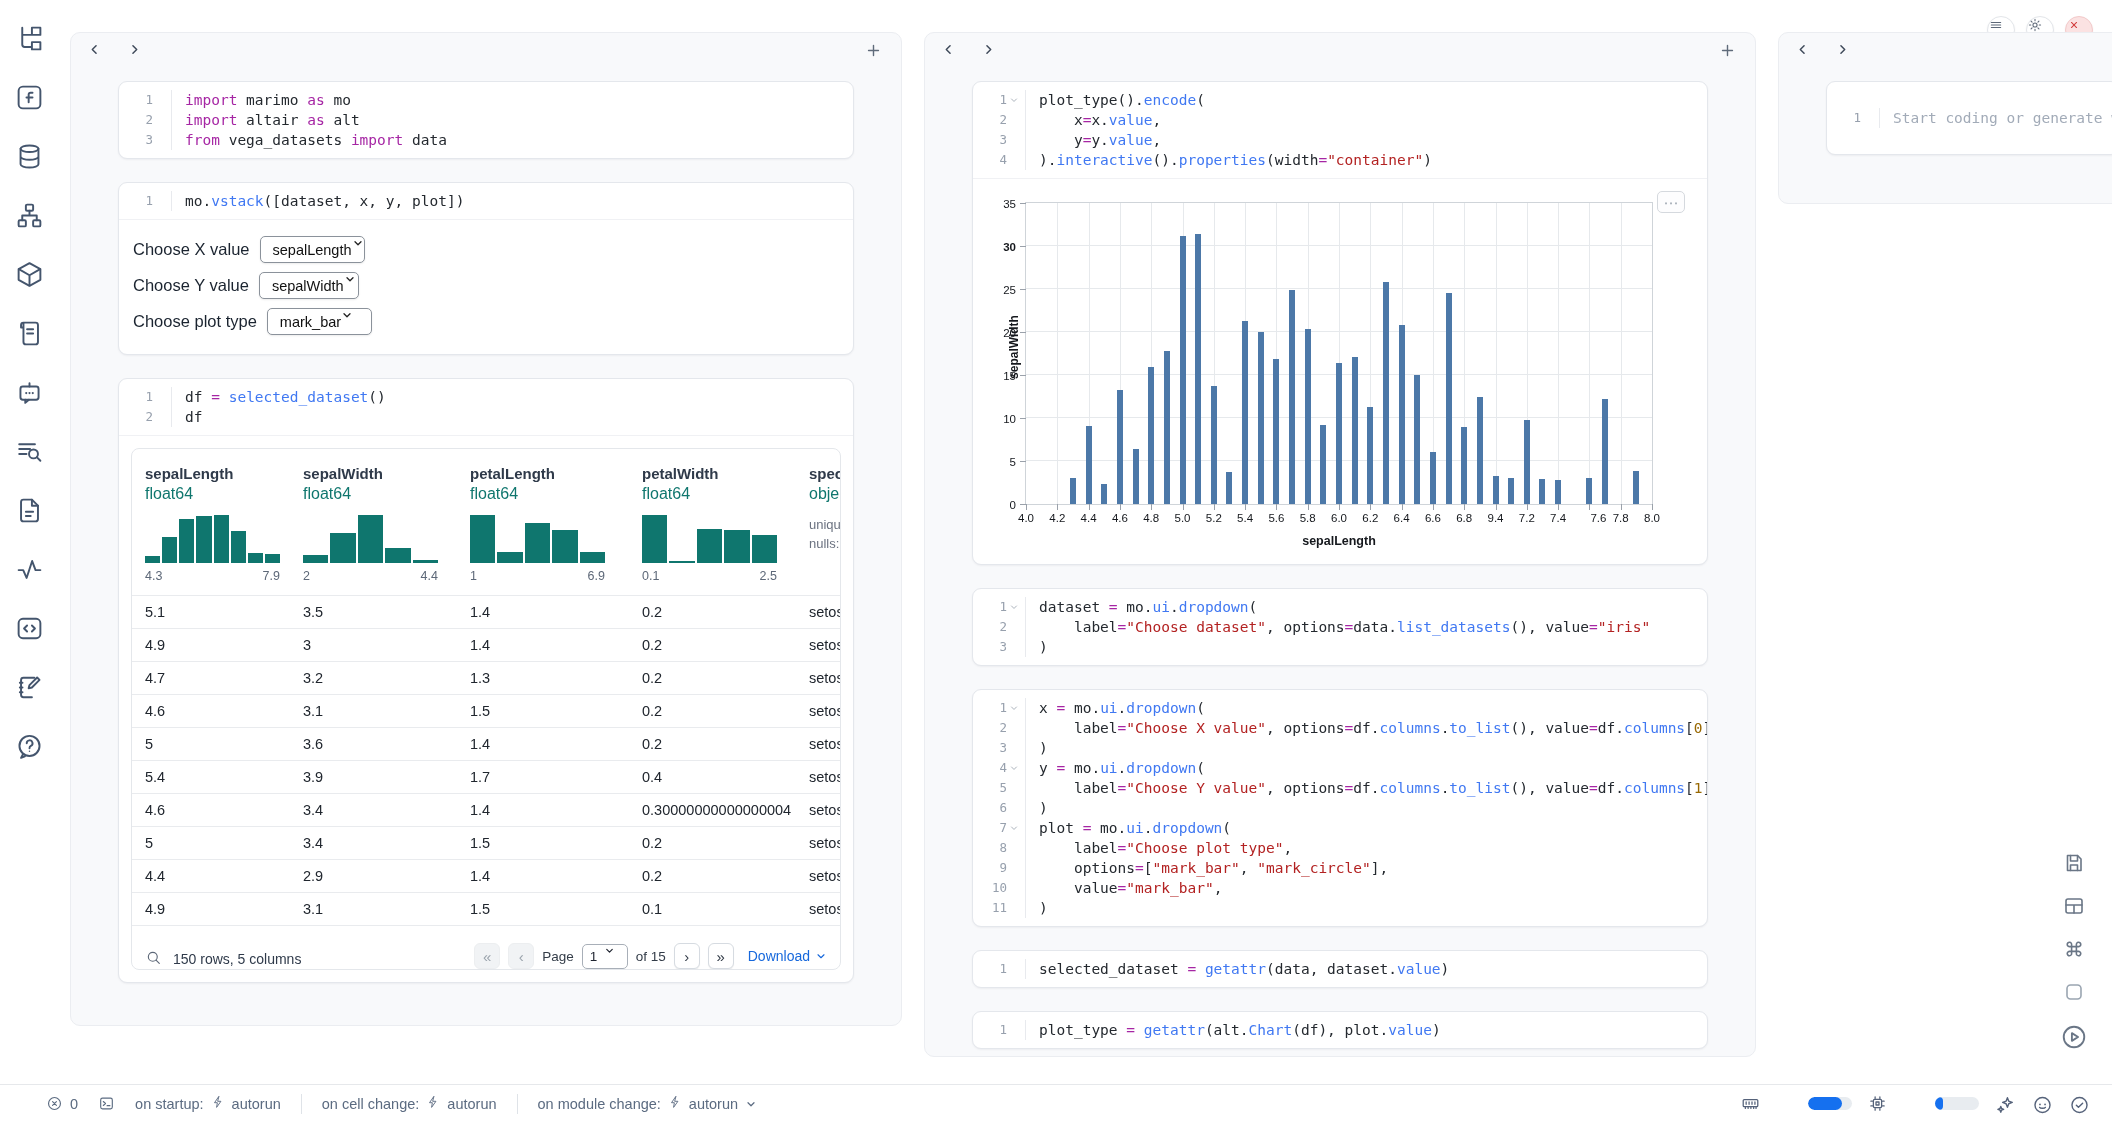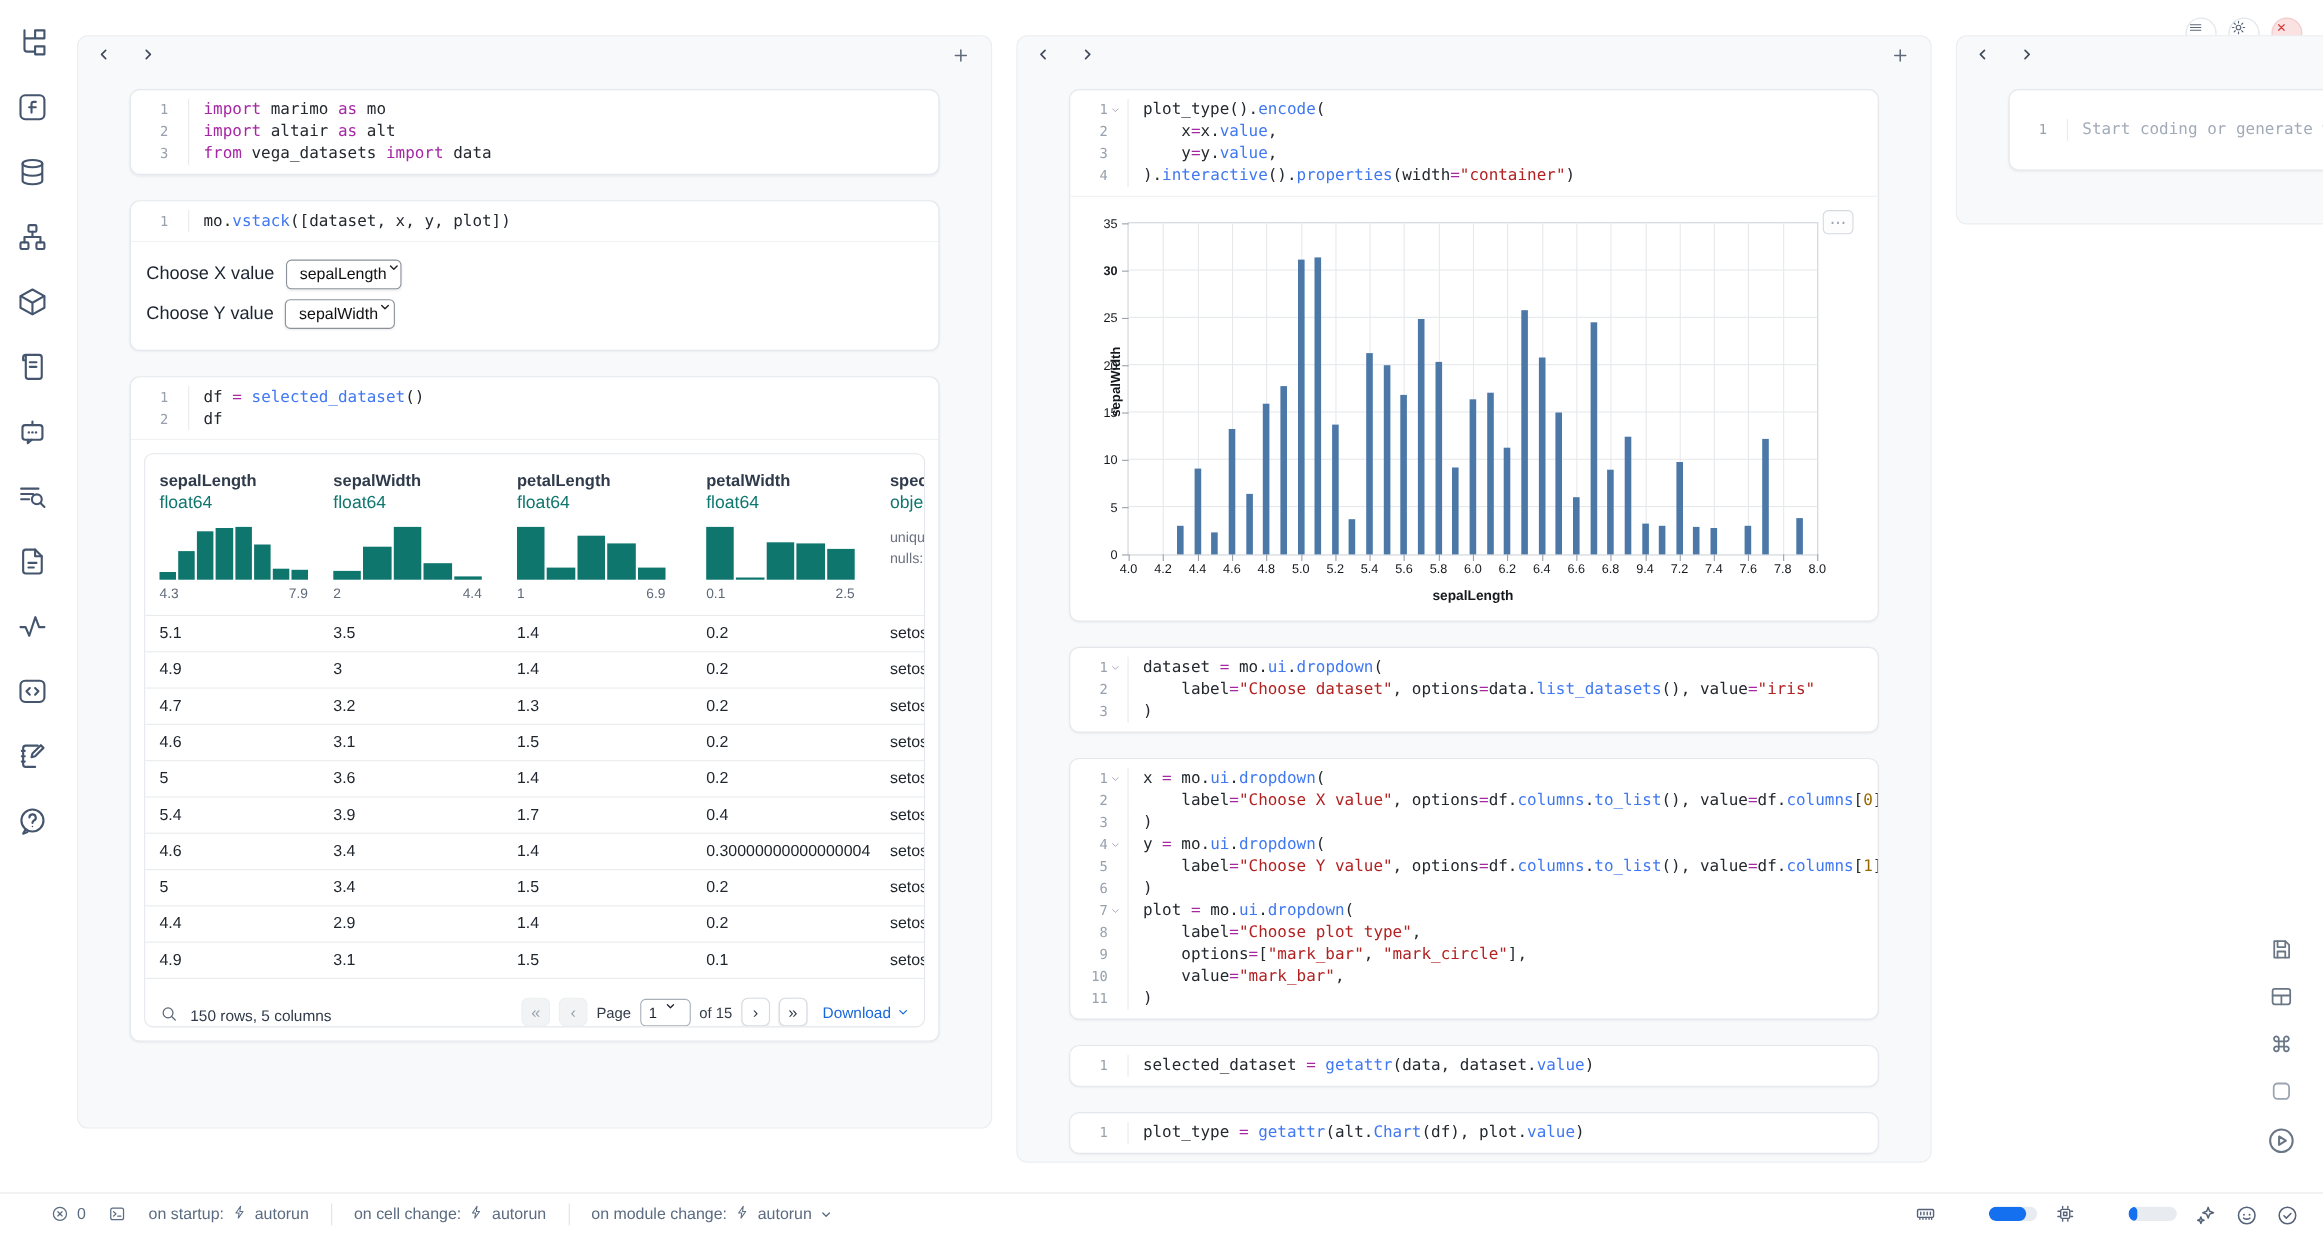--- a/index.html
+++ b/index.html
@@ -345,20 +345,31 @@
                   <svg viewBox="0 0 24 24" fill="none" stroke="currentColor" stroke-width="1.6" stroke-linecap="round" stroke-linejoin="round" width="100%" height="100%">
                     <path d="M6 9.5 12 15.5 18 9.5"></path>
                   </svg>
                 </span>
               </span>
             </div>
             <div class="ctl-row">
               <span>Choose Y value</span>
               <span class="select" style="width: 100px;">
                 <span>sepalWidth</span>
+                <span class="icw" style="display: inline-flex; width: 100%; height: 100%;">
+                  <svg viewBox="0 0 24 24" fill="none" stroke="currentColor" stroke-width="1.6" stroke-linecap="round" stroke-linejoin="round" width="100%" height="100%">
+                    <path d="M6 9.5 12 15.5 18 9.5"></path>
+                  </svg>
+                </span>
+              </span>
+            </div>
+            <div class="ctl-row">
+              <span>Choose plot type</span>
+              <span class="select" style="width: 105px;">
+                <span>mark_bar</span>
                 <span class="icw" style="display: inline-flex; width: 100%; height: 100%;">
                   <svg viewBox="0 0 24 24" fill="none" stroke="currentColor" stroke-width="1.6" stroke-linecap="round" stroke-linejoin="round" width="100%" height="100%">
                     <path d="M6 9.5 12 15.5 18 9.5"></path>
                   </svg>
                 </span>
               </span>
             </div>
           </div>
         </div>
       </div>
@@ -704,21 +715,21 @@
                 <div class="tickx" style="left: 75%;"></div>
                 <div class="xlabel" style="left: 75%;">9.4</div>
                 <div class="gridx" style="left: 80%;"></div>
                 <div class="tickx" style="left: 80%;"></div>
                 <div class="xlabel" style="left: 80%;">7.2</div>
                 <div class="gridx" style="left: 85%;"></div>
                 <div class="tickx" style="left: 85%;"></div>
                 <div class="xlabel" style="left: 85%;">7.4</div>
                 <div class="gridx" style="left: 90%;"></div>
                 <div class="tickx" style="left: 90%;"></div>
-                <div class="xlabel" style="left: 90%;">7.6</div>
+                <div class="xlabel" style="left: 90%; text-align: right;">7.6</div>
                 <div class="gridx" style="left: 95%;"></div>
                 <div class="tickx" style="left: 95%;"></div>
                 <div class="xlabel" style="left: 95%;">7.8</div>
                 <div class="tickx" style="left: 100%;"></div>
                 <div class="xlabel" style="left: 100%;">8.0</div>
                 <div class="bar" style="left: calc(7.5% - 3px); height: 8.57143%; background: rgb(76, 120, 168);"></div>
                 <div class="bar" style="left: calc(10% - 3px); height: 26%; background: rgb(76, 120, 168);"></div>
                 <div class="bar" style="left: calc(12.5% - 3px); height: 6.57143%; background: rgb(76, 120, 168);"></div>
                 <div class="bar" style="left: calc(15% - 3px); height: 38%; background: rgb(76, 120, 168);"></div>
                 <div class="bar" style="left: calc(17.5% - 3px); height: 18.2857%; background: rgb(76, 120, 168);"></div>

